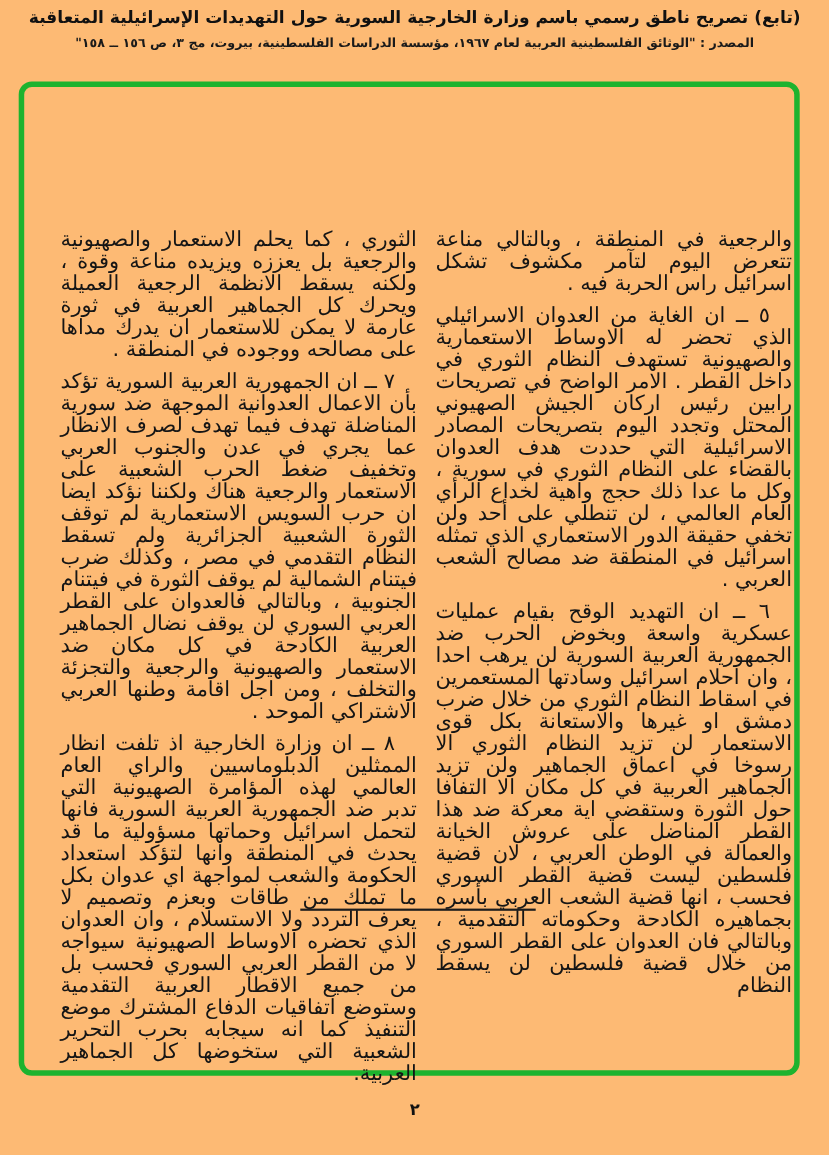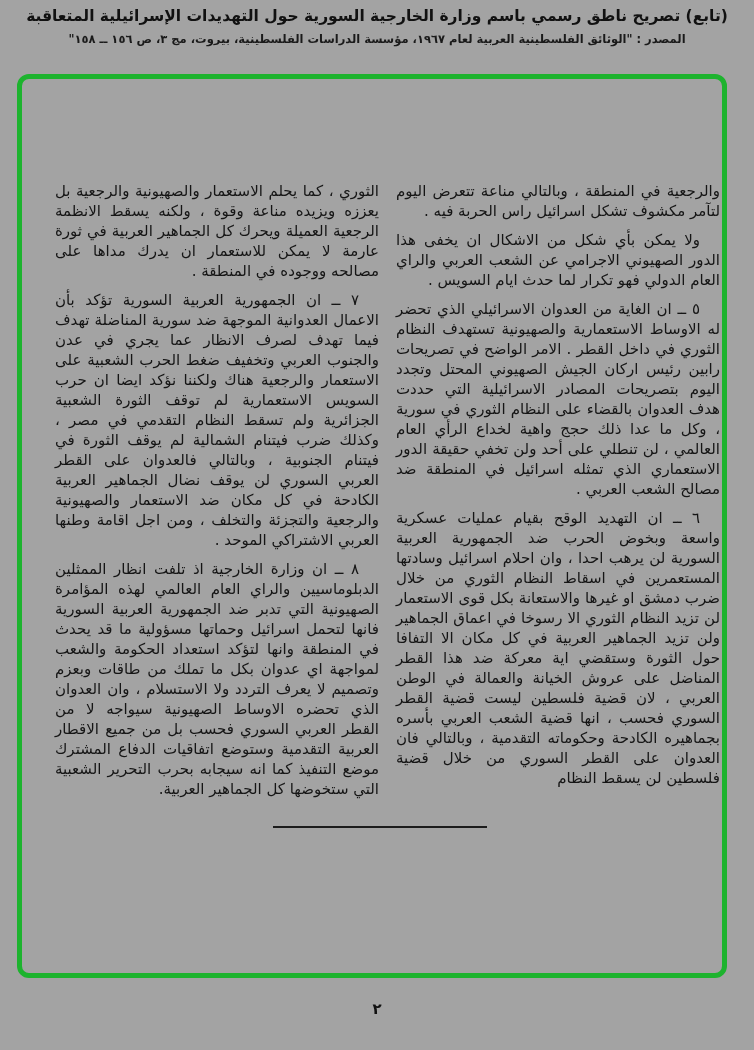--- a/index.html
+++ b/index.html
@@ -1,20 +1,20 @@
 <!DOCTYPE html>
 <html lang="ar"><head>
 <meta charset="utf-8">
 <style>
   html, body { margin: 0; padding: 0; background: #ffffff; }
   .page {
     position: relative;
     width: 754px;
     height: 1050px;
-    background: #a3a3a3;
+    background: #fdba74;
     font-family: "DejaVu Sans", sans-serif;
     direction: rtl;
     overflow: hidden;
   }
   .title {
     position: absolute;
     top: 7px;
     left: 20px;
     right: 20px;
     text-align: center;
@@ -39,23 +39,23 @@
     top: 74px;
     width: 710px;
     height: 904px;
     box-sizing: border-box;
     border: 5px solid #1db32e;
     border-radius: 12px;
     background: transparent;
   }
   .col {
     position: absolute;
-    top: 181px;
+    top: 208px;
     width: 324px;
-    font-size: 15px;
+    font-size: 19px;
     line-height: 20px;
     color: #151515;
     text-align: justify;
   }
   .col-right { right: 34px; }
   .col-left  { left: 55px; }
   .para { margin: 0 0 9px 0; }
   .para.indent { text-indent: 20px; }
   .divider {
     position: absolute;
@@ -82,21 +82,20 @@
 <div class="page">
 
   <div class="title">(تابع) تصريح ناطق رسمي باسم وزارة الخارجية السورية حول التهديدات الإسرائيلية المتعاقبة</div>
 
   <div class="source">المصدر : "الوثائق الفلسطينية العربية لعام ١٩٦٧، مؤسسة الدراسات الفلسطينية، بيروت، مج ٣، ص ١٥٦ ــ ١٥٨"</div>
 
   <div class="frame" style="border-color: rgb(29, 179, 46);"></div>
 
   <div class="col col-right" style="color: rgb(21, 21, 21);">
     <p class="para">والرجعية في المنطقة ، وبالتالي مناعة تتعرض اليوم لتآمر مكشوف تشكل اسرائيل راس الحربة فيه .</p>
-    <p class="para indent">ولا يمكن بأي شكل من الاشكال ان يخفى هذا الدور الصهيوني الاجرامي عن الشعب العربي والراي العام الدولي فهو تكرار لما حدث ايام السويس .</p>
     <p class="para indent">٥ ــ ان الغاية من العدوان الاسرائيلي الذي تحضر له الاوساط الاستعمارية والصهيونية تستهدف النظام الثوري في داخل القطر . الامر الواضح في تصريحات رابين رئيس اركان الجيش الصهيوني المحتل وتجدد اليوم بتصريحات المصادر الاسرائيلية التي حددت هدف العدوان بالقضاء على النظام الثوري في سورية ، وكل ما عدا ذلك حجج واهية لخداع الرأي العام العالمي ، لن تنطلي على أحد ولن تخفي حقيقة الدور الاستعماري الذي تمثله اسرائيل في المنطقة ضد مصالح الشعب العربي .</p>
     <p class="para indent">٦ ــ ان التهديد الوقح بقيام عمليات عسكرية واسعة وبخوض الحرب ضد الجمهورية العربية السورية لن يرهب احدا ، وان احلام اسرائيل وسادتها المستعمرين في اسقاط النظام الثوري من خلال ضرب دمشق او غيرها والاستعانة بكل قوى الاستعمار لن تزيد النظام الثوري الا رسوخا في اعماق الجماهير ولن تزيد الجماهير العربية في كل مكان الا التفافا حول الثورة وستقضي اية معركة ضد هذا القطر المناضل على عروش الخيانة والعمالة في الوطن العربي ، لان قضية فلسطين ليست قضية القطر السوري فحسب ، انها قضية الشعب العربي بأسره بجماهيره الكادحة وحكوماته التقدمية ، وبالتالي فان العدوان على القطر السوري من خلال قضية فلسطين لن يسقط النظام</p>
   </div>
 
   <div class="col col-left" style="color: rgb(21, 21, 21);">
     <p class="para">الثوري ، كما يحلم الاستعمار والصهيونية والرجعية بل يعززه ويزيده مناعة وقوة ، ولكنه يسقط الانظمة الرجعية العميلة ويحرك كل الجماهير العربية في ثورة عارمة لا يمكن للاستعمار ان يدرك مداها على مصالحه ووجوده في المنطقة .</p>
     <p class="para indent">٧ ــ ان الجمهورية العربية السورية تؤكد بأن الاعمال العدوانية الموجهة ضد سورية المناضلة تهدف فيما تهدف لصرف الانظار عما يجري في عدن والجنوب العربي وتخفيف ضغط الحرب الشعبية على الاستعمار والرجعية هناك ولكننا نؤكد ايضا ان حرب السويس الاستعمارية لم توقف الثورة الشعبية الجزائرية ولم تسقط النظام التقدمي في مصر ، وكذلك ضرب فيتنام الشمالية لم يوقف الثورة في فيتنام الجنوبية ، وبالتالي فالعدوان على القطر العربي السوري لن يوقف نضال الجماهير العربية الكادحة في كل مكان ضد الاستعمار والصهيونية والرجعية والتجزئة والتخلف ، ومن اجل اقامة وطنها العربي الاشتراكي الموحد .</p>
     <p class="para indent">٨ ــ ان وزارة الخارجية اذ تلفت انظار الممثلين الدبلوماسيين والراي العام العالمي لهذه المؤامرة الصهيونية التي تدبر ضد الجمهورية العربية السورية فانها لتحمل اسرائيل وحماتها مسؤولية ما قد يحدث في المنطقة وانها لتؤكد استعداد الحكومة والشعب لمواجهة اي عدوان بكل ما تملك من طاقات وبعزم وتصميم لا يعرف التردد ولا الاستسلام ، وان العدوان الذي تحضره الاوساط الصهيونية سيواجه لا من القطر العربي السوري فحسب بل من جميع الاقطار العربية التقدمية وستوضع اتفاقيات الدفاع المشترك موضع التنفيذ كما انه سيجابه بحرب التحرير الشعبية التي ستخوضها كل الجماهير العربية.</p>
   </div>
 

